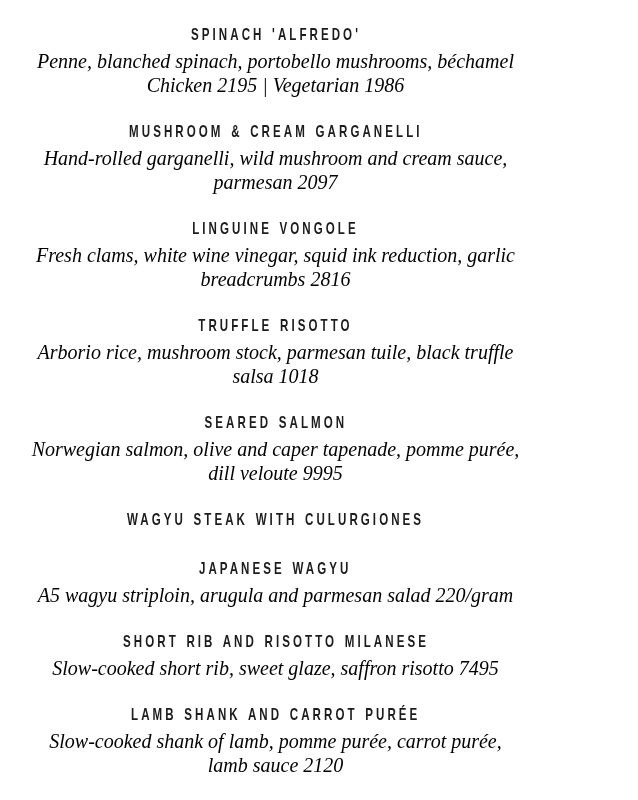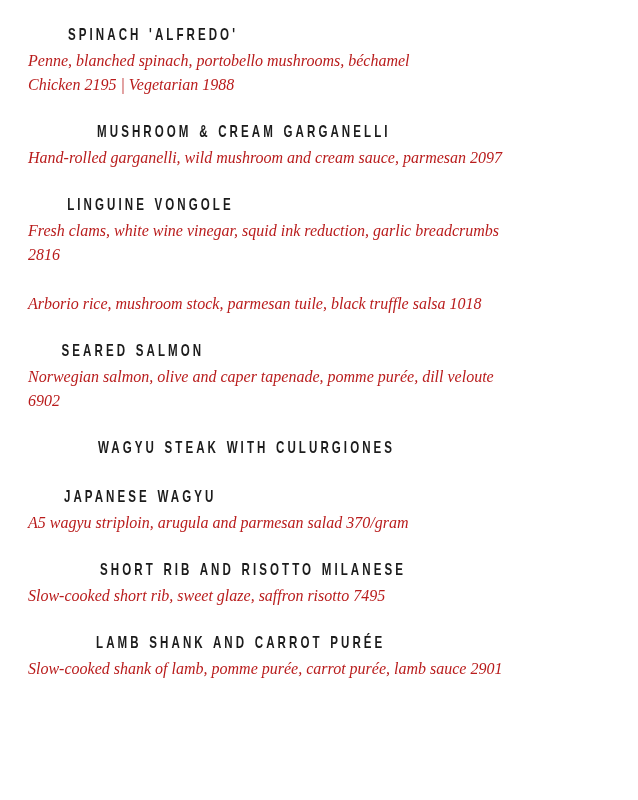--- a/index.html
+++ b/index.html
@@ -11,21 +11,21 @@
     width: 638px;
     height: 800px;
     overflow: hidden;
     font-family: "Liberation Serif", serif;
     color: #1c1c1c;
   }
   .menu {
     box-sizing: border-box;
     width: 551px;
     padding: 25px 28px 0 28px;
-    text-align: left;
+    text-align: center;
   }
   .menu-item {
     margin-bottom: 25px;
   }
   .dish-name {
     display: inline-block;
     font-family: "Liberation Sans", sans-serif;
     font-weight: 700;
     font-size: 17px;
     line-height: 20px;
@@ -33,37 +33,37 @@
     word-spacing: 2px;
     white-space: nowrap;
     transform: scaleX(0.68);
     transform-origin: center;
     color: #1c1c1c;
     margin-bottom: 4px;
   }
   .dish-desc-line {
     font-family: "Liberation Serif", serif;
     font-style: italic;
-    font-size: 16px;
+    font-size: 20px;
     line-height: 24px;
-    color: #b91c1c;
+    color: #000000;
   }
 </style>
 </head>
 <body>
 
 <div class="menu">
   <div id="menu-items-root">
   <div class="menu-item">
     <div>
       <span class="dish-name">SPINACH 'ALFREDO'</span>
     </div>
     <div class="dish-desc">
           <div class="dish-desc-line">Penne, blanched spinach, portobello mushrooms, béchamel</div>
-          <div class="dish-desc-line">Chicken 2195 | Vegetarian 1988</div>
+          <div class="dish-desc-line">Chicken 2195 | Vegetarian 1986</div>
         </div>
   </div>
 
   <div class="menu-item">
     <div>
       <span class="dish-name">MUSHROOM &amp; CREAM GARGANELLI</span>
     </div>
     <div class="dish-desc">
           <div class="dish-desc-line">Hand-rolled garganelli, wild mushroom and cream sauce, parmesan 2097</div>
         </div>
@@ -73,60 +73,63 @@
   <div class="menu-item">
     <div>
       <span class="dish-name">LINGUINE VONGOLE</span>
     </div>
     <div class="dish-desc">
           <div class="dish-desc-line">Fresh clams, white wine vinegar, squid ink reduction, garlic breadcrumbs 2816</div>
         </div>
   </div>
 
   <div class="menu-item">
+    <div>
+      <span class="dish-name">TRUFFLE RISOTTO</span>
+    </div>
     <div class="dish-desc">
           <div class="dish-desc-line">Arborio rice, mushroom stock, parmesan tuile, black truffle salsa 1018</div>
         </div>
   </div>
 
   <div class="menu-item">
     <div>
       <span class="dish-name">SEARED SALMON</span>
     </div>
     <div class="dish-desc">
-          <div class="dish-desc-line">Norwegian salmon, olive and caper tapenade, pomme purée, dill veloute 6902</div>
+          <div class="dish-desc-line">Norwegian salmon, olive and caper tapenade, pomme purée, dill veloute 9995</div>
         </div>
   </div>
 
   <div class="menu-item">
     <div>
       <span class="dish-name">WAGYU STEAK WITH CULURGIONES</span>
     </div>
   </div>
 
   <div class="menu-item">
     <div>
       <span class="dish-name">JAPANESE WAGYU</span>
     </div>
     <div class="dish-desc">
-          <div class="dish-desc-line">A5 wagyu striploin, arugula and parmesan salad 370/gram</div>
+          <div class="dish-desc-line">A5 wagyu striploin, arugula and parmesan salad 220/gram</div>
         </div>
   </div>
 
   <div class="menu-item">
     <div>
       <span class="dish-name">SHORT RIB AND RISOTTO MILANESE</span>
     </div>
     <div class="dish-desc">
           <div class="dish-desc-line">Slow-cooked short rib, sweet glaze, saffron risotto 7495</div>
         </div>
   </div>
 
   <div class="menu-item">
     <div>
       <span class="dish-name">LAMB SHANK AND CARROT PURÉE</span>
     </div>
     <div class="dish-desc">
-          <div class="dish-desc-line">Slow-cooked shank of lamb, pomme purée, carrot purée, lamb sauce 2901</div>
+          <div class="dish-desc-line">Slow-cooked shank of lamb, pomme purée, carrot purée, lamb sauce 2120</div>
         </div>
   </div>
 </div>
 </div>
 
 </body></html>

